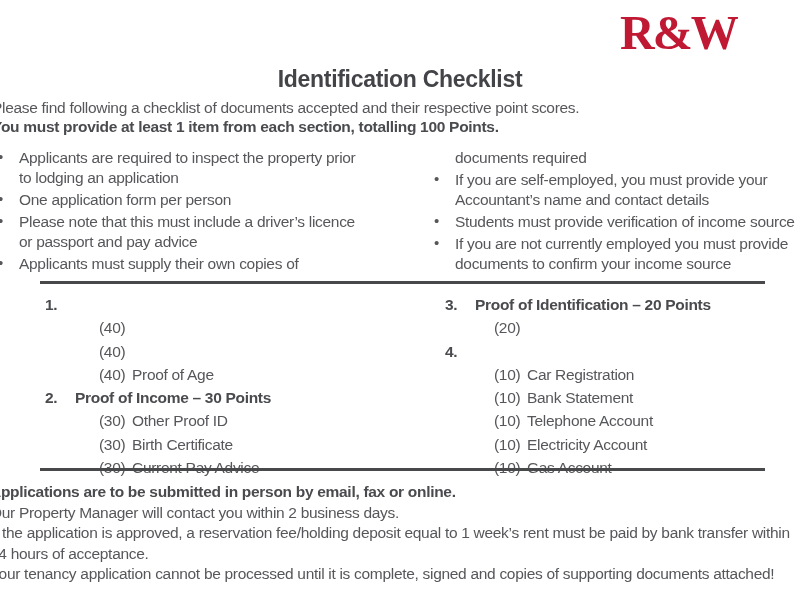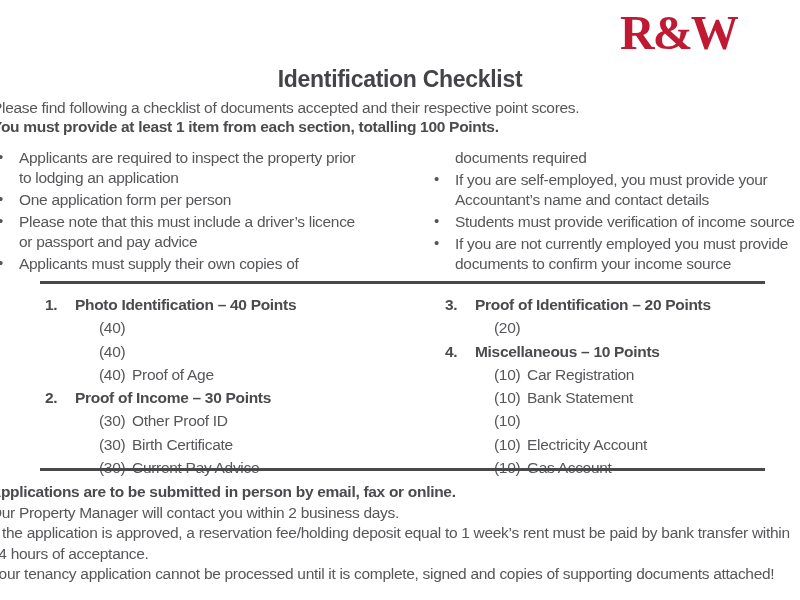--- a/index.html
+++ b/index.html
@@ -89,21 +89,20 @@
     <p class="note bulleted">Students must provide verification of income source</p>
     <p class="note bulleted ml">If you are not currently employed you must provide
 documents to confirm your income source</p>
   </div>
 
   <div class="rule rule-1"></div>
 
   <div class="sec-col sec-left">
     <p class="sec-heading">
       <span class="sec-num">1.</span>
-      <span>Photo Identification – 40 Points</span>
     </p>
     <p class="sec-item">
       <span class="pts">(40)</span>
     </p>
     <p class="sec-item">
       <span class="pts">(40)</span>
     </p>
     <p class="sec-item">
       <span class="pts">(40)</span>
       <span>Proof of Age</span>
@@ -129,32 +128,32 @@
   <div class="sec-col sec-right">
     <p class="sec-heading">
       <span class="sec-num">3.</span>
       <span>Proof of Identification – 20 Points</span>
     </p>
     <p class="sec-item">
       <span class="pts">(20)</span>
     </p>
     <p class="sec-heading">
       <span class="sec-num">4.</span>
-      <span>Miscellaneous – 10 Points</span>
     </p>
     <p class="sec-item">
       <span class="pts">(10)</span>
       <span>Car Registration</span>
     </p>
     <p class="sec-item">
       <span class="pts">(10)</span>
       <span>Bank Statement</span>
     </p>
     <p class="sec-item">
       <span class="pts">(10)</span>
+      <span>Telephone Account</span>
     </p>
     <p class="sec-item">
       <span class="pts">(10)</span>
       <span>Electricity Account</span>
     </p>
     <p class="sec-item">
       <span class="pts">(10)</span>
       <span>Gas Account</span>
     </p>
   </div>

